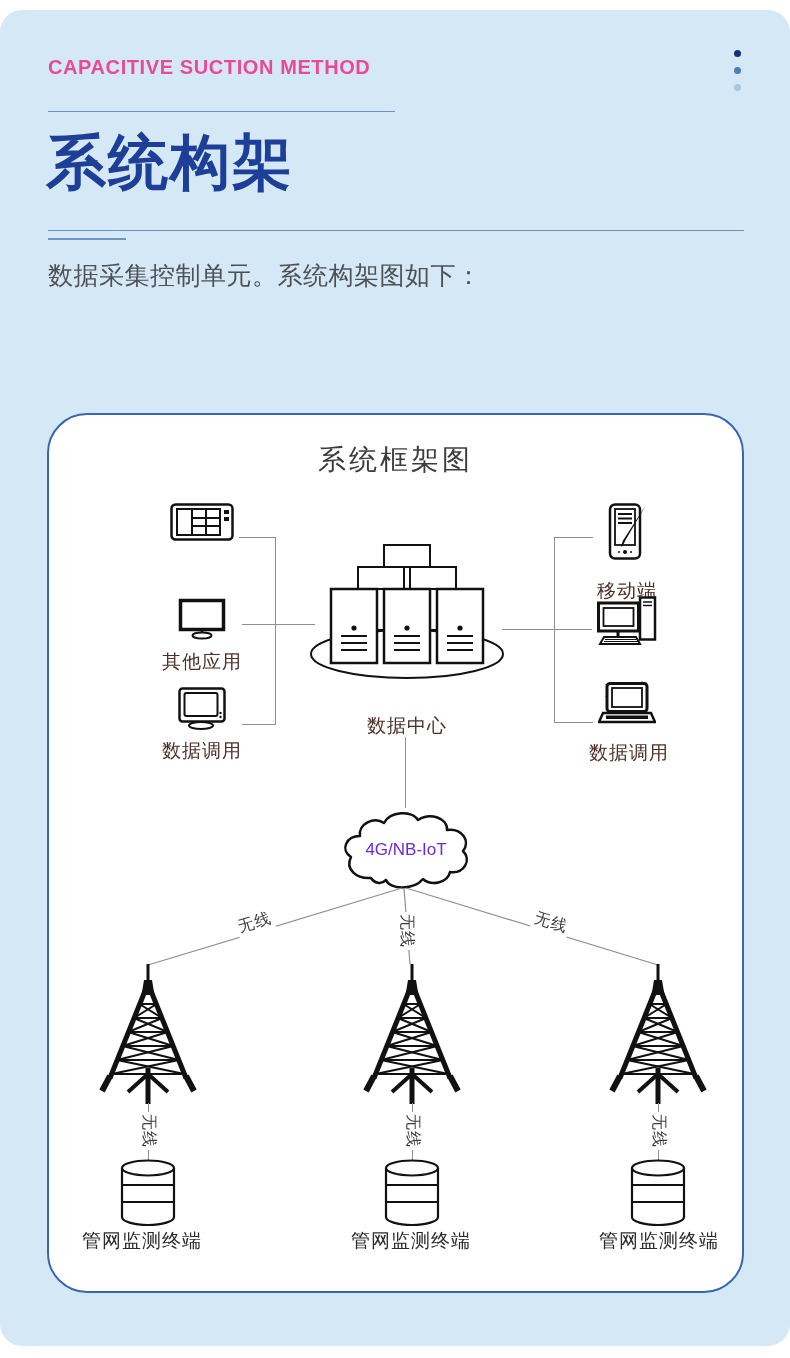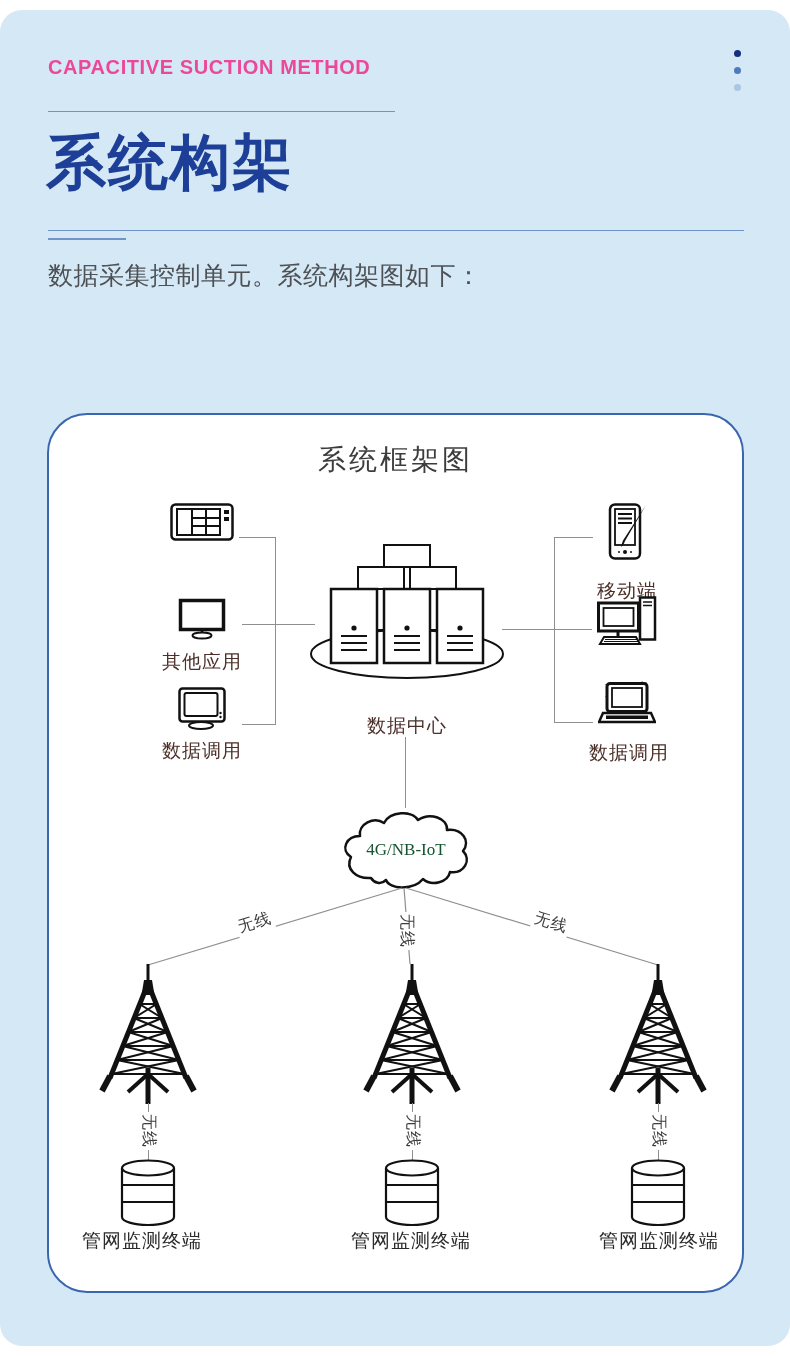--- a/index.html
+++ b/index.html
@@ -54,21 +54,21 @@
     position:absolute;font-family:"Liberation Serif",serif;font-size:16px;color:#3d3d3d;
     background:#ffffff;padding:0 2px;letter-spacing:1px;white-space:nowrap;
   }
   .wl.rot90{transform:translate(-50%,-50%) rotate(90deg);}
   .wl.rotL{transform:translate(-50%,-50%) rotate(-17deg);}
   .wl.rotR{transform:translate(-50%,-50%) rotate(17deg);}
   .gline{position:absolute;background:#8f8f8f;}
   .icon{position:absolute;}
   .cloud-text{
     position:absolute;left:0;right:0;top:32px;text-align:center;
-    font-family:Liberation Serif, serif;font-size:17px;color:#14532d;white-space:nowrap;
+    font-family:Liberation Sans, sans-serif;font-size:17px;color:#6d28d9;white-space:nowrap;
   }
   svg{display:block;}
 </style>
 </head>
 <body>
 
 <div class="card"></div>
 
 <div class="eyebrow">CAPACITIVE SUCTION METHOD</div>
 

